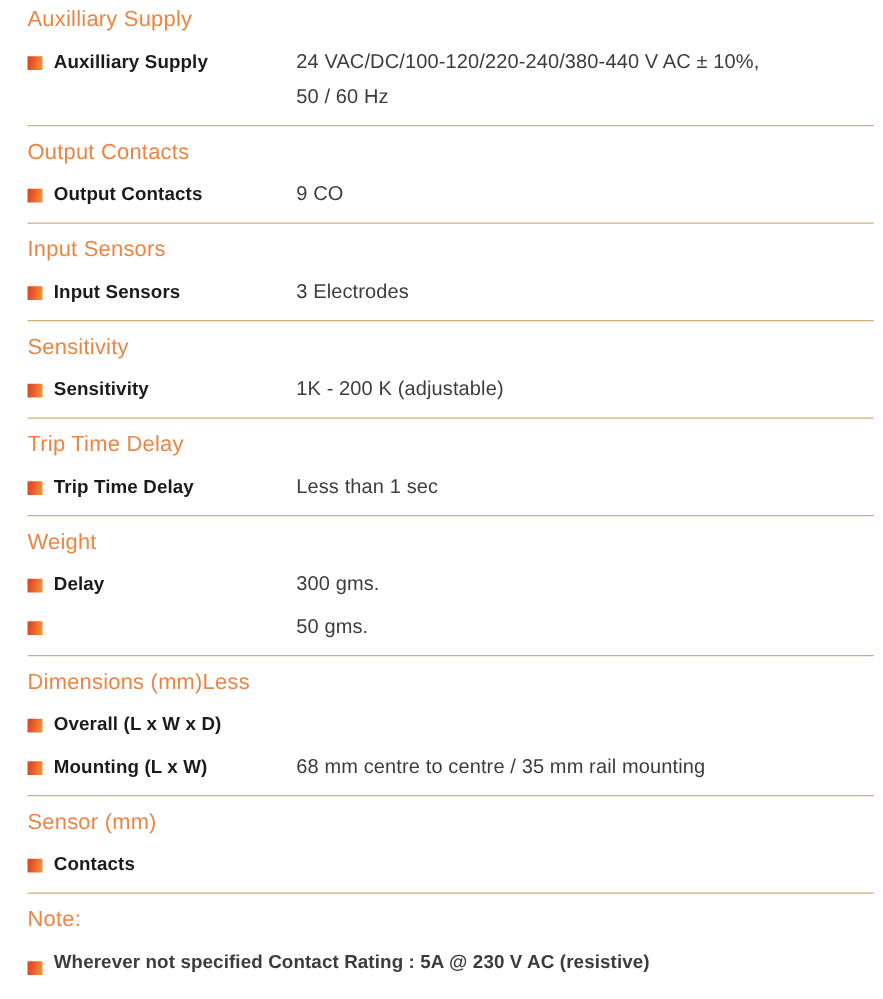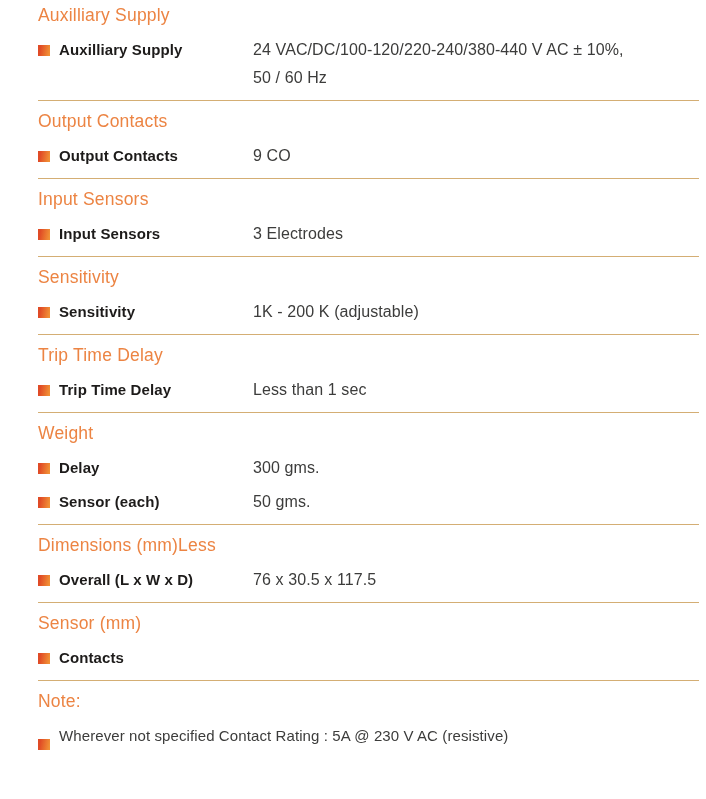--- a/index.html
+++ b/index.html
@@ -14,21 +14,21 @@
   * { margin: 0; padding: 0; box-sizing: border-box; }
   html, body { background: var(--page-bg); }
   body {
     font-family: "Liberation Sans", sans-serif;
     width: 706px;
     min-height: 799px;
     overflow: hidden;
   }
   .sheet {
     width: 706px;
-    padding: 0 0 6px 38px;
+    padding: 0 0 6px 22px;
   }
   .section { padding-top: 9px; }
   .section:first-child { padding-top: 4px; }
   .section-title {
     color: var(--header-orange);
     font-size: 17.5px;
     line-height: 22px;
     font-weight: normal;
     letter-spacing: 0.2px;
     margin-bottom: 10px;
@@ -61,21 +61,22 @@
   }
   .value {
     font-size: 16px;
     line-height: 28px;
     color: var(--value-text);
     max-width: 385px;
     letter-spacing: 0.1px;
   }
   .note-row {
     display: flex;
-    align-items: flex-end;
+    align-items: center;
+    font-weight: bold;
   }
   .note-text {
     font-size: 15px;
     line-height: 28px;
     color: var(--value-text);
     letter-spacing: 0.1px;
   }
   .divider {
     height: 1px;
     background: var(--divider);
@@ -146,34 +147,39 @@
       <div class="row">
         <div class="label-col">
           <span class="bullet"></span>
           <span class="label">Delay</span>
         </div>
         <div class="value">300 gms.</div>
       </div>
       <div class="row">
         <div class="label-col">
           <span class="bullet"></span>
-          <span class="label">Sensor (each)</span>
         </div>
         <div class="value">50 gms.</div>
       </div>
     </div>
     <div class="divider"></div>
     <div class="section">
       <div class="section-title">Dimensions (mm)Less</div>
       <div class="row">
         <div class="label-col">
           <span class="bullet"></span>
           <span class="label">Overall (L x W x D)</span>
         </div>
-        <div class="value">76 x 30.5 x 117.5</div>
+      </div>
+      <div class="row">
+        <div class="label-col">
+          <span class="bullet"></span>
+          <span class="label">Mounting (L x W)</span>
+        </div>
+        <div class="value">68 mm centre to centre / 35 mm rail mounting</div>
       </div>
     </div>
     <div class="divider"></div>
     <div class="section">
       <div class="section-title">Sensor (mm)</div>
       <div class="row">
         <div class="label-col">
           <span class="bullet"></span>
           <span class="label">Contacts</span>
         </div>

